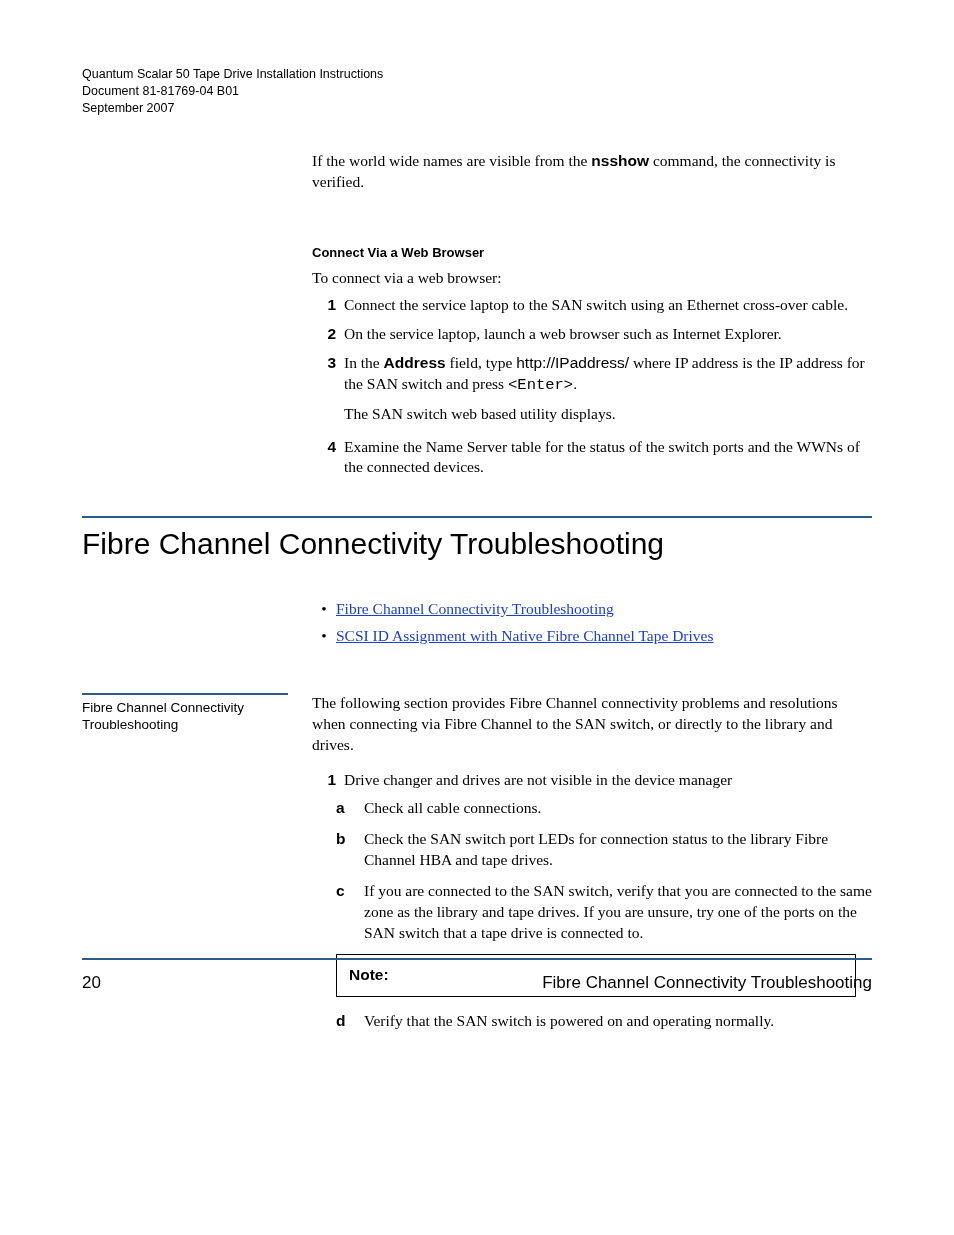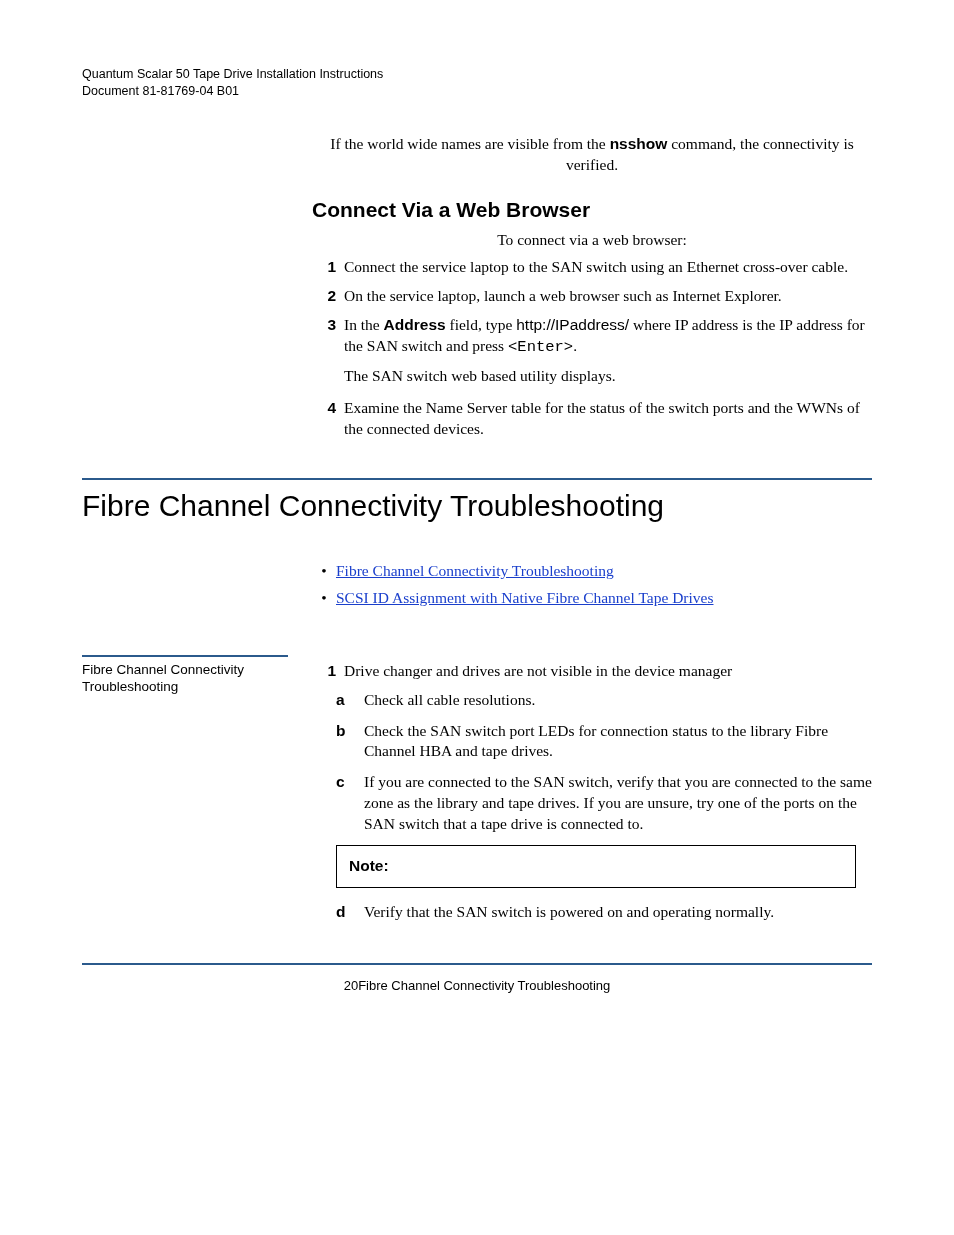--- a/index.html
+++ b/index.html
@@ -22,31 +22,30 @@
     font-family: Arial, Helvetica, sans-serif;
     font-size: 12.5px;
     line-height: 1.35;
     margin-bottom: 34px;
   }
   .content-col {
     margin-left: 230px;
   }
   .para {
     margin: 0 0 14px 0;
-    text-align: center;
   }
   .sans-bold {
     font-family: Arial, Helvetica, sans-serif;
     font-weight: bold;
   }
   .subhead {
     font-family: Arial, Helvetica, sans-serif;
     font-weight: bold;
-    font-size: 21px;
-    margin-top: 20px;
+    font-size: 13px;
+    margin-top: 52px;
     margin-bottom: 6px;
   }
   ol.num {
     list-style: none;
     padding: 0;
     margin: 6px 0 0 0;
   }
   ol.num > li {
     display: flex;
     margin-bottom: 8px;
@@ -159,33 +158,34 @@
     left: 82px;
     right: 82px;
   }
   .footer-rule {
     border: none;
     border-top: 2.2px solid #2b5a8c;
     margin: 0 0 12px 0;
   }
   .footer-row {
     display: flex;
-    justify-content: center;
-    font-family: Arial, Helvetica, sans-serif;
-    font-size: 13px;
+    justify-content: space-between;
+    font-family: Arial, Helvetica, sans-serif;
+    font-size: 17px;
   }
 </style>
 </head>
 <body>
 
 <div class="page">
 
   <div class="header">
     <div>Quantum Scalar 50 Tape Drive Installation Instructions</div>
     <div>Document 81-81769-04 B01</div>
+    <div>September 2007</div>
   </div>
 
   <div class="content-col">
     <p class="para">
       <span>If the world wide names are visible from the </span><span class="sans-bold">nsshow</span><span> command, the connectivity is verified.</span>
     </p>
 
     <div class="subhead">Connect Via a Web Browser</div>
     <p class="para" style="margin-bottom:0">To connect via a web browser:</p>
 
@@ -230,32 +230,33 @@
       </li>
     </ul>
   </div>
 
   <div class="two-col">
     <div class="sidebar">
       <hr class="sidebar-rule">
       <div class="sidebar-title">Fibre Channel Connectivity Troubleshooting</div>
     </div>
     <div class="main">
+      <p class="para">The following section provides Fibre Channel connectivity problems and resolutions when connecting via Fibre Channel to the SAN switch, or directly to the library and drives.</p>
 
       <ol class="num">
         <li>
           <span class="marker">1</span>
           <span class="body">Drive changer and drives are not visible in the device manager</span>
         </li>
       </ol>
 
       <ol class="alpha">
         <li>
           <span class="amarker">a</span>
-          <span class="abody">Check all cable resolutions.</span>
+          <span class="abody">Check all cable connections.</span>
         </li>
         <li>
           <span class="amarker">b</span>
           <span class="abody">Check the SAN switch port LEDs for connection status to the library Fibre Channel HBA and tape drives.</span>
         </li>
         <li>
           <span class="amarker">c</span>
           <span class="abody">If you are connected to the SAN switch, verify that you are connected to the same zone as the library and tape drives. If you are unsure, try one of the ports on the SAN switch that a tape drive is connected to.</span>
         </li>
       </ol>

